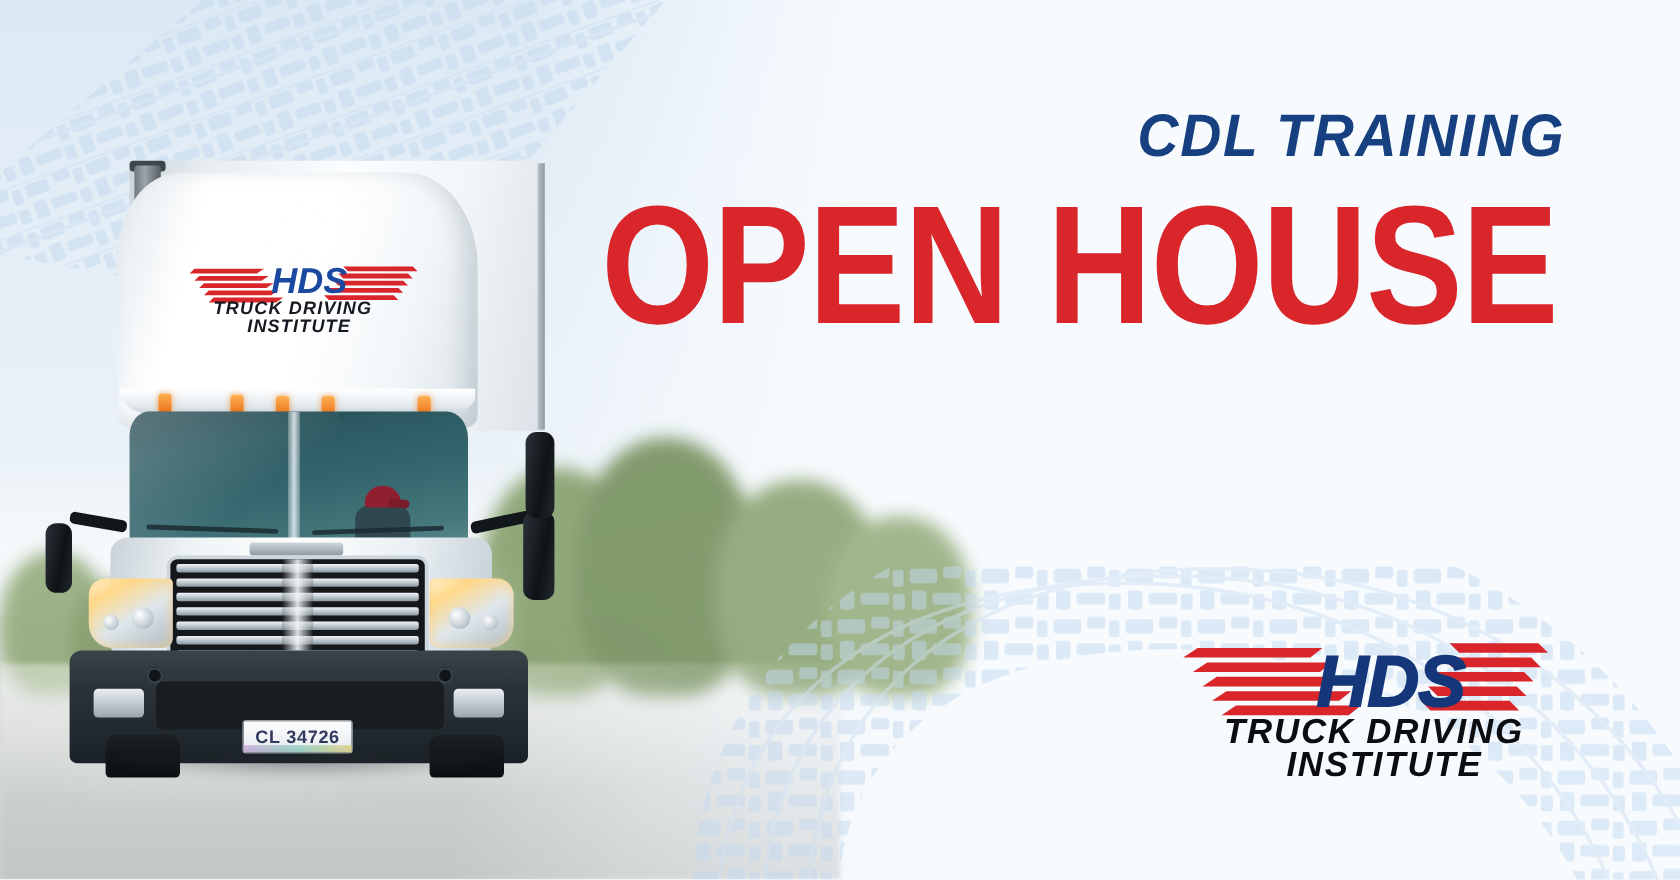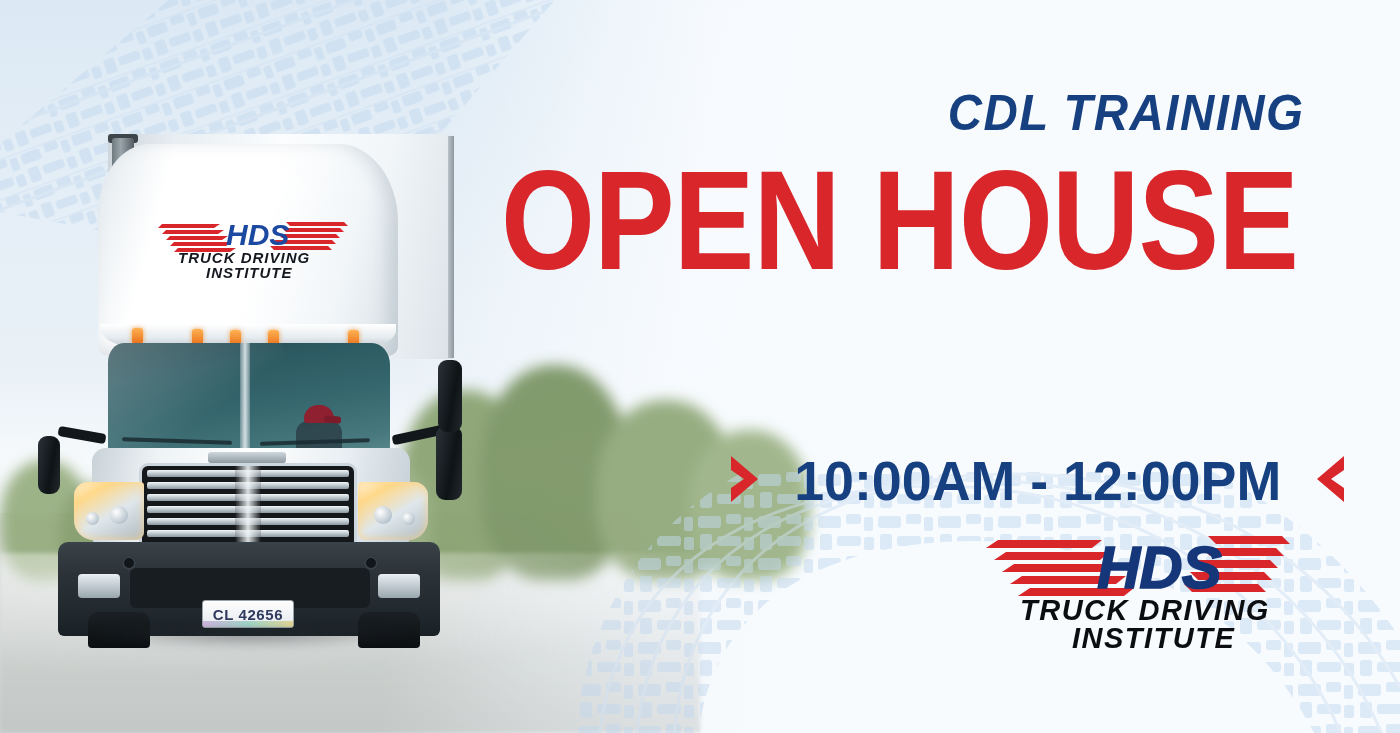--- a/index.html
+++ b/index.html
@@ -507,21 +507,21 @@
 
     <div class="bumper">
       <div class="bumper-recess"></div>
       <div class="foglight" id="fog-left"></div>
       <div class="foglight" id="fog-right"></div>
       <div class="tow-hook" style="left:64px;"></div>
       <div class="tow-hook" style="left:306px;"></div>
     </div>
 
     <div id="license-plate">
-      <span>CL 42656</span>
+      <span>CL 34726</span>
       <div class="plate-band"></div>
     </div>
 
     <div class="mirror-arm" style="left:18px;top:300px;width:48px;height:10px;transform:rotate(10deg);"></div>
     <div class="mirror-head" style="left:-2px;top:306px;width:22px;height:58px;"></div>
     <div class="mirror-arm" style="left:352px;top:300px;width:52px;height:10px;transform:rotate(-12deg);"></div>
     <div class="mirror-head" style="left:396px;top:296px;"></div>
     <div class="mirror-head" style="left:398px;top:230px;width:24px;height:72px;"></div>
 
     <div class="wheel" id="wheel-left"></div>
@@ -529,33 +529,20 @@
     <div class="fender-shadow"></div>
   </div>
 
   <div id="text-col">
 
     <div id="eyebrow">CDL TRAINING</div>
 
     <h1 id="headline">OPEN HOUSE</h1>
 
 
-    <div id="time-row">
-      <span class="chev">
-        <svg width="38" height="52" viewBox="0 0 38 52" aria-hidden="true">
-          <path d="M5,3 L32,26 L5,49 L5,35 L18,26 L5,17 Z" fill="#d8262b"></path>
-        </svg>
-      </span>
-      <span id="time-text">10:00AM - 12:00PM</span>
-      <span class="chev">
-        <svg width="38" height="52" viewBox="0 0 38 52" aria-hidden="true">
-          <path d="M33,3 L6,26 L33,49 L33,35 L20,26 L33,17 Z" fill="#d8262b"></path>
-        </svg>
-      </span>
-    </div>
 
     <div id="footer-logo">
       <svg width="310" height="120" viewBox="0 0 310 120" style="position:absolute;left:0;top:0;" aria-hidden="true">
         <g fill="#d8262b">
           <path d="M18,8   L122,8   L112,16  L6,16  Z"></path>
           <path d="M26,20  L130,20  L120,28  L14,28  Z"></path>
           <path d="M34,32  L138,32  L128,40  L22,40  Z"></path>
           <path d="M42,44  L146,44  L136,52  L30,52  Z"></path>
           <path d="M50,56  L154,56  L144,64  L38,64  Z"></path>
         </g>

